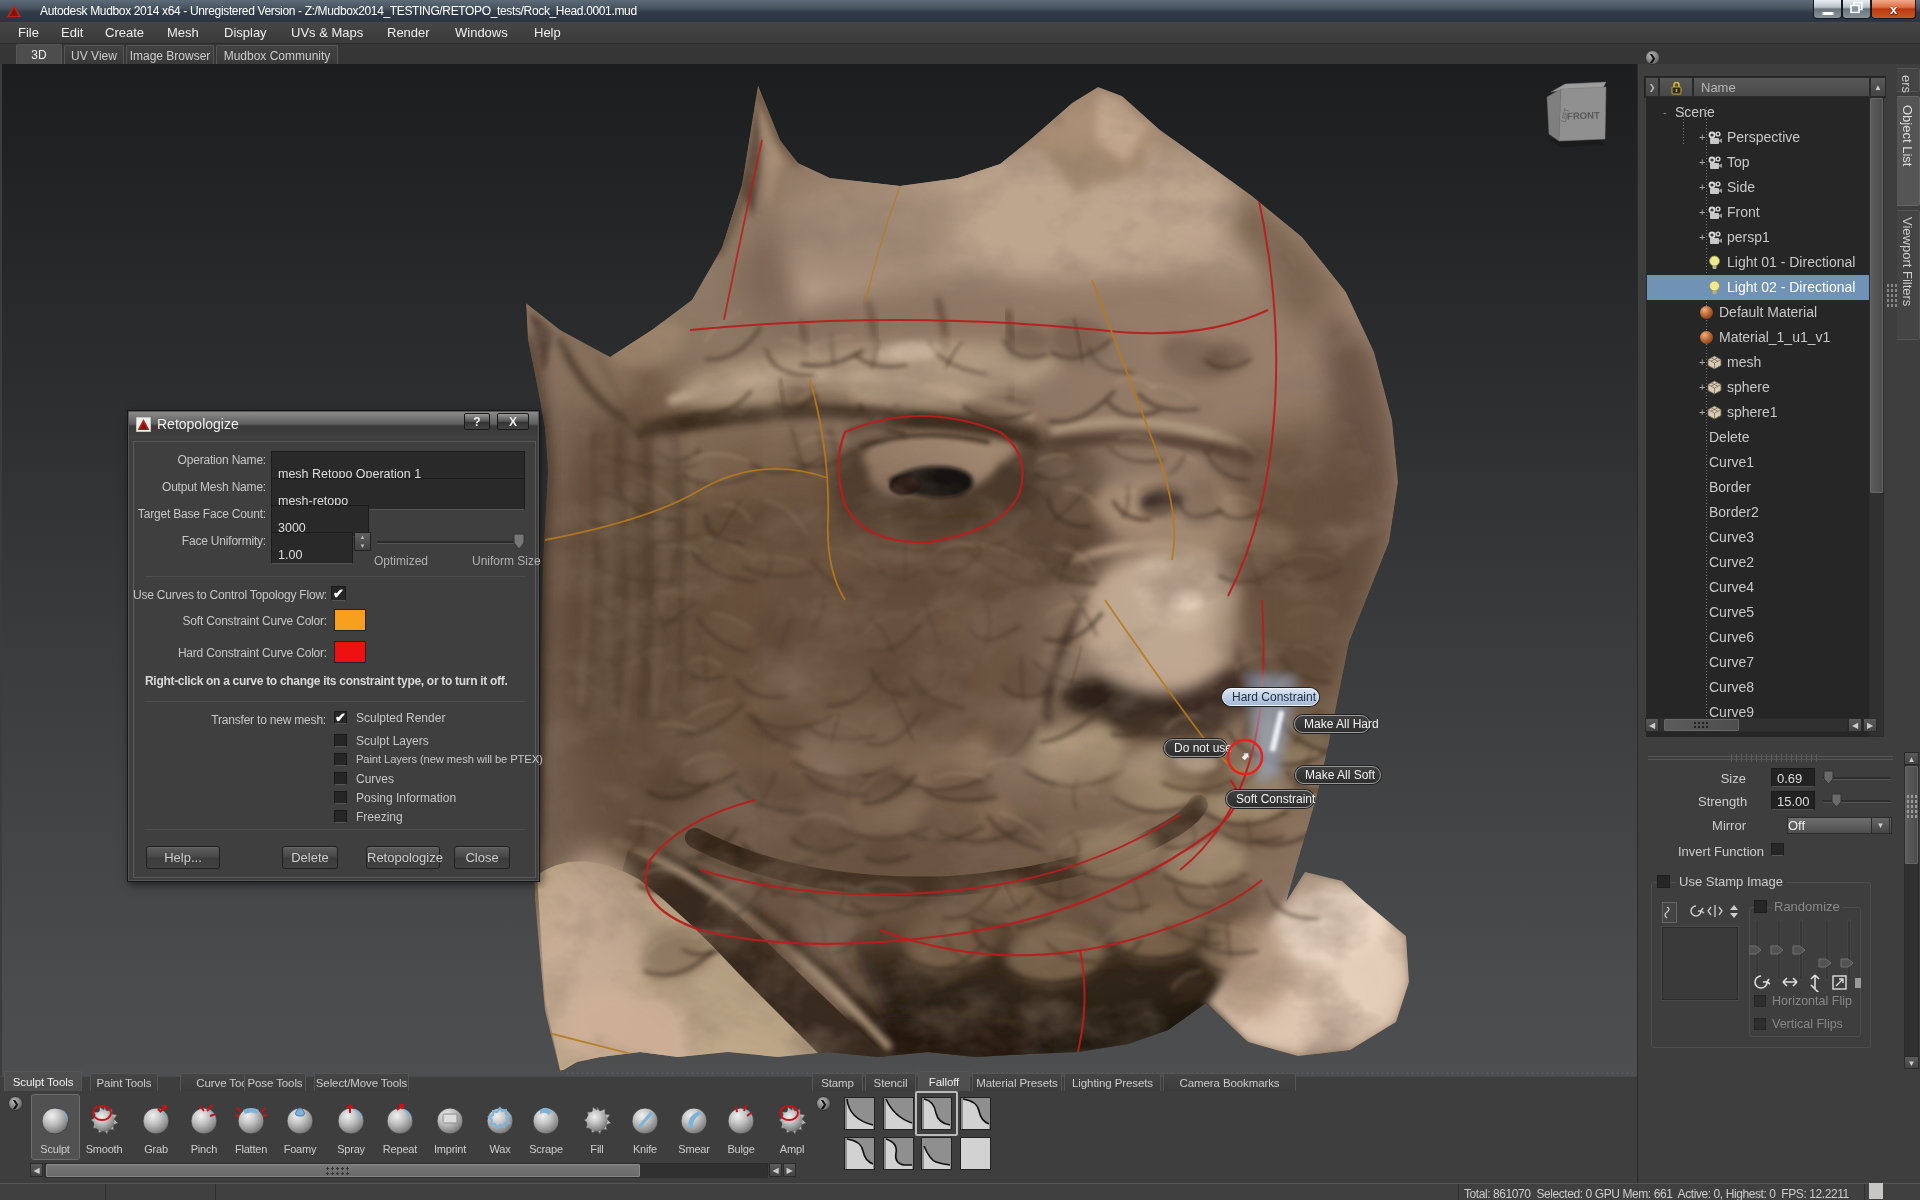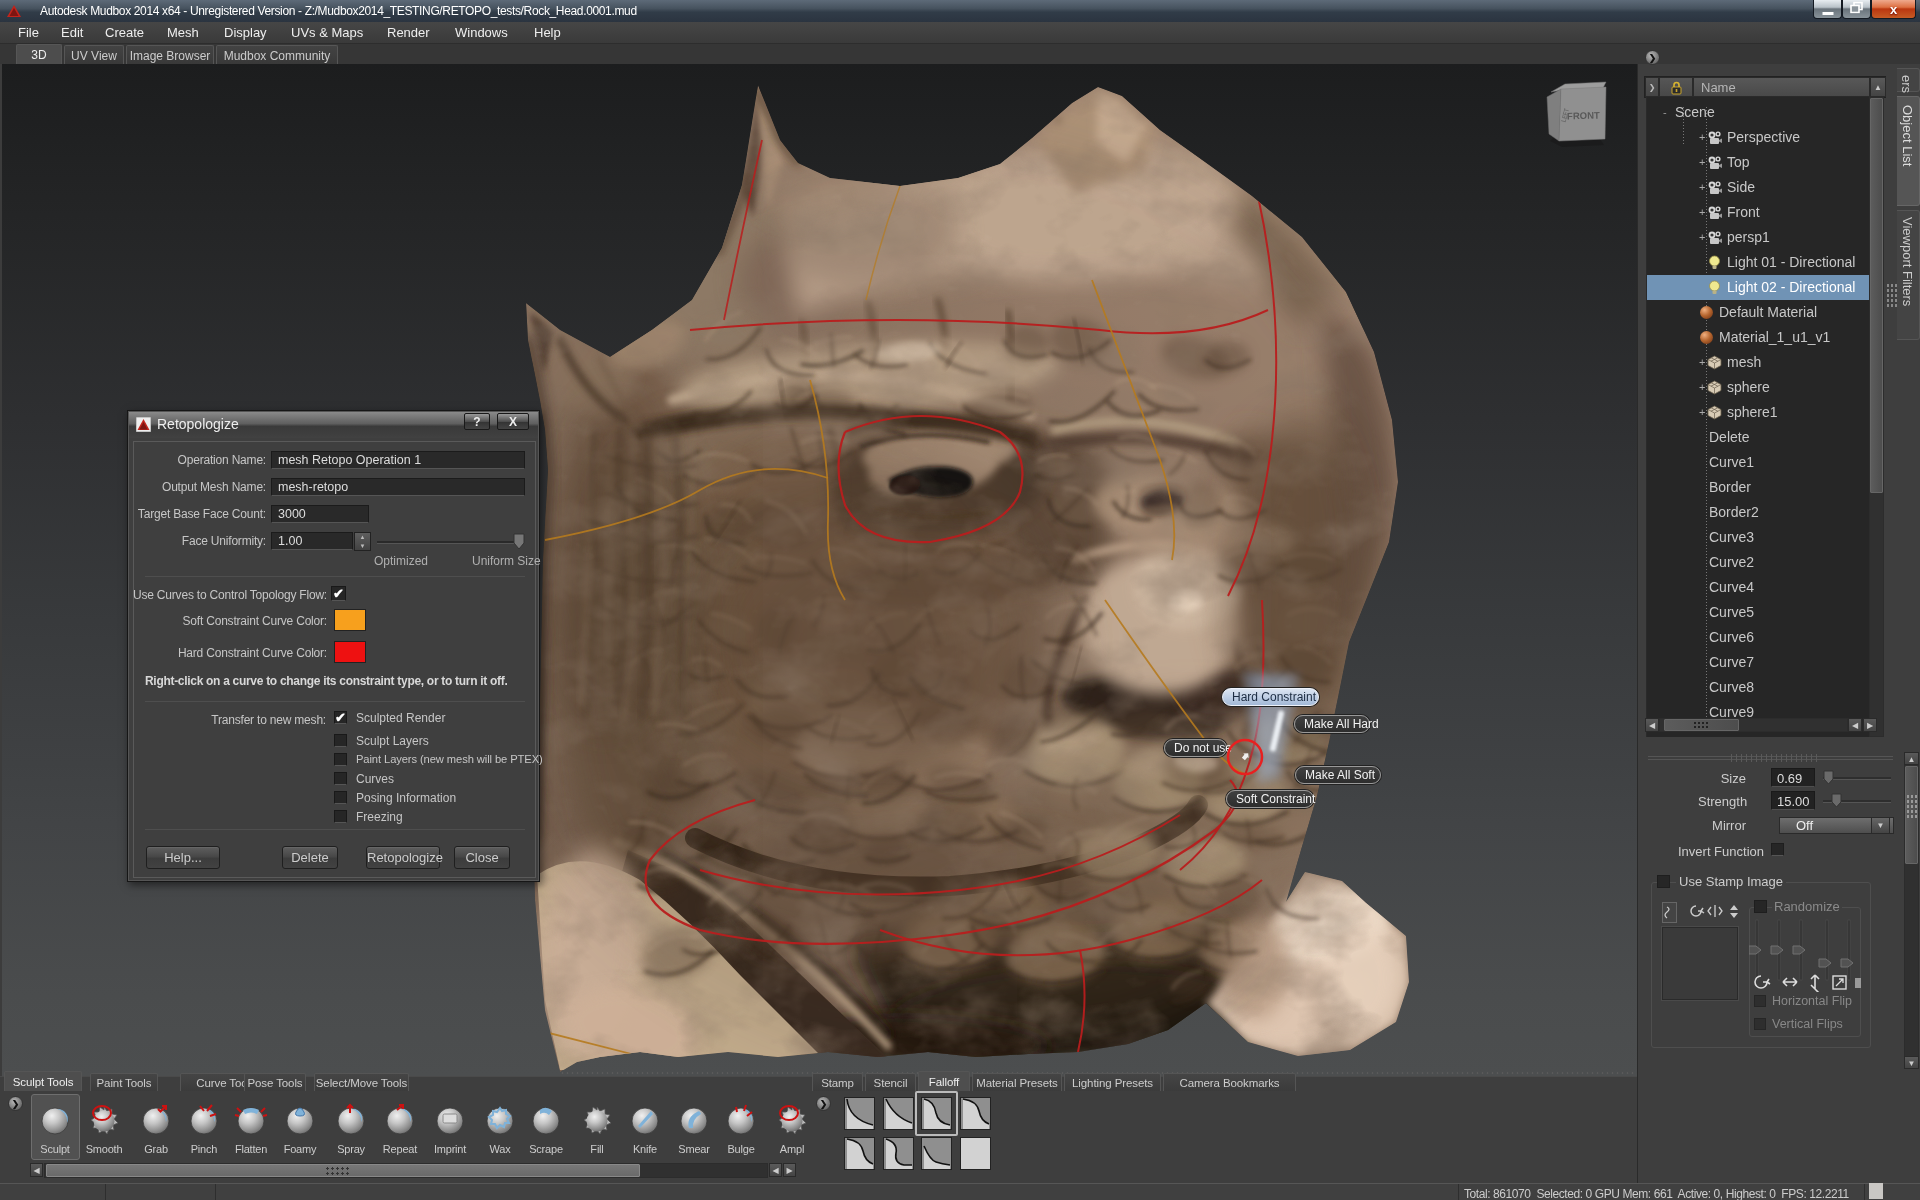--- a/index.html
+++ b/index.html
@@ -26,21 +26,21 @@
 .sthumb{position:absolute;background:linear-gradient(90deg,#5c5c5c,#4d4d4d);border:1px solid #666;border-radius:1px;}
 .sarrow{position:absolute;width:14px;height:13px;background:linear-gradient(#5a5a5a,#444);border:1px solid #2a2a2a;color:#ccc;font-size:8px;text-align:center;line-height:13px;}
 .plabel{position:absolute;color:#ccc;font-size:13px;text-align:right;}
 .pinput{position:absolute;background:#222;border:1px solid #1a1a1a;border-bottom-color:#4e4e4e;color:#ddd;font-size:13px;padding:2px 5px;}
 .cb{position:absolute;width:12px;height:12px;background:#262626;border:1px solid #1e1e1e;border-bottom-color:#555;}
 
 #dlg{left:127px;top:410px;width:413px;height:472px;background:#3f3f3f;border:1px solid #161616;box-shadow:0 0 0 1px #555 inset, 2px 3px 8px rgba(0,0,0,0.5);}
 #dlgtitle{position:absolute;left:1px;top:1px;width:409px;height:26px;background:linear-gradient(#8a8a8a 0%,#5f5f5f 45%,#3a3a3a 55%,#414141 100%);color:#eee;font-size:14px;}
 .dbtn{position:absolute;top:2px;width:26px;height:17px;background:linear-gradient(#9a9a9a,#4f4f4f 50%,#333 52%,#444);border:1px solid #191919;border-radius:2px;color:#eee;font-size:12px;font-weight:bold;text-align:center;line-height:16px;}
 .dlabel{position:absolute;color:#c6c6c6;font-size:12px;letter-spacing:-0.2px;text-align:right;white-space:nowrap;}
-.dinput{position:absolute;background:#292929;border:1px solid #1b1b1b;border-bottom-color:#555;color:#ddd;font-size:12.5px;padding:1px 6px;white-space:nowrap;}
+.dinput{position:absolute;background:#292929;border:1px solid #1b1b1b;border-bottom-color:#555;color:#ddd;font-size:12.5px;padding:15px 6px;white-space:nowrap;}
 .dsep{position:absolute;height:1px;background:#2c2c2c;border-bottom:1px solid #4e4e4e;}
 .dcb{position:absolute;width:15px;height:15px;background:#262626;border:1px solid #191919;border-bottom-color:#555;color:#fff;font-size:13px;font-weight:bold;text-align:center;line-height:14px;}
 .pushbtn{position:absolute;height:23px;background:linear-gradient(#5e5e5e,#484848 45%,#3c3c3c 55%,#424242);border:1px solid #1f1f1f;box-shadow:0 1px 0 #666 inset;border-radius:3px;color:#ccc;font-size:13px;text-align:center;}
 
 .ctxbtn{position:absolute;height:18px;white-space:nowrap;background:linear-gradient(#404040,#2d2d2d);border:1px solid #999;border-radius:9px;color:#f2f2f2;font-size:12px;text-align:center;line-height:16px;padding:0 9px;box-shadow:0 0 0 1px #222;}
 .ctxbtn.hl{background:linear-gradient(#dce5f2,#a3b9d7);color:#1c2c42;border-color:#eef2fa;}
 
 .btab{position:absolute;top:-4px;height:18px;background:linear-gradient(#454545,#3b3b3b);border:1px solid #555;border-bottom:none;color:#ccc;font-size:11.5px;letter-spacing:-0.1px;text-align:center;padding-top:3px;border-radius:2px 2px 0 0;white-space:nowrap;}
 .btab.on{background:#4e4e4e;color:#eee;top:-6px;height:20px;padding-top:4px;}
 .tlabel{position:absolute;color:#ccc;font-size:11px;letter-spacing:-0.2px;text-align:center;}
@@ -969,21 +969,21 @@
       <path d="M3,3 h9 v8 l-4.5,5 l-4.5,-5 z" fill="#6a6a6a" stroke="#333"></path>
     </svg>
 <div class="plabel" style="left:60px;top:730px;width:48px;font-size:13px">Strength</div>
 <div class="pinput" style="left:133px;top:727px;width:44px;height:19px">15.00</div>
 <svg class="abs" style="left:183px;top:727px" width="72" height="20">
       <rect x="2" y="9" width="68" height="2" fill="#2e2e2e"></rect>
       <rect x="2" y="11" width="68" height="1" fill="#555"></rect>
       <path d="M11,3 h9 v8 l-4.5,5 l-4.5,-5 z" fill="#6a6a6a" stroke="#333"></path>
     </svg>
 <div class="plabel" style="left:60px;top:754px;width:48px;font-size:13px">Mirror</div>
-<div class="abs" style="left:141px;top:753px;width:115px;height:17px;background:linear-gradient(#6e6e6e,#4e4e4e);border:1px solid #2a2a2a;color:#eee;font-size:13px;padding:0px 16px">Off</div>
+<div class="abs" style="left:149px;top:753px;width:105px;height:17px;background:linear-gradient(#6e6e6e,#4e4e4e);border:1px solid #2a2a2a;color:#eee;font-size:13px;padding:0px 0">Off</div>
 <div class="abs" style="left:233px;top:753px;width:19px;height:17px;background:linear-gradient(#666,#444);border:1px solid #2a2a2a;color:#ccc;font-size:8px;text-align:center;line-height:16px">▼</div>
 <div class="plabel" style="left:20px;top:780px;width:106px;font-size:13px">Invert Function</div>
 <div class="cb" style="left:133px;top:779px;width:13px;height:13px"></div>
 <div class="abs" style="left:13px;top:818px;width:220px;height:166px;border:1px solid #4e4e4e;border-radius:3px"></div>
 <div class="abs" style="left:19px;top:811px;width:13px;height:13px;background:#262626;border:1px solid #1e1e1e"></div>
 <div class="abs" style="left:38px;top:810px;color:#ccc;font-size:13px;background:#3e3e3e;padding:0 3px">Use Stamp Image</div>
 <div class="abs" style="left:24px;top:838px;width:15px;height:21px;background:#444;border:1px solid #666;color:#ccc"><svg width="13" height="19">
         <path d="M4 4 q4 2 0 5 q-4 3 0 6" stroke="#ccc" fill="none" stroke-width="1.3"></path>
       </svg></div>
 <svg class="abs" style="left:50px;top:839px" width="90" height="16">

